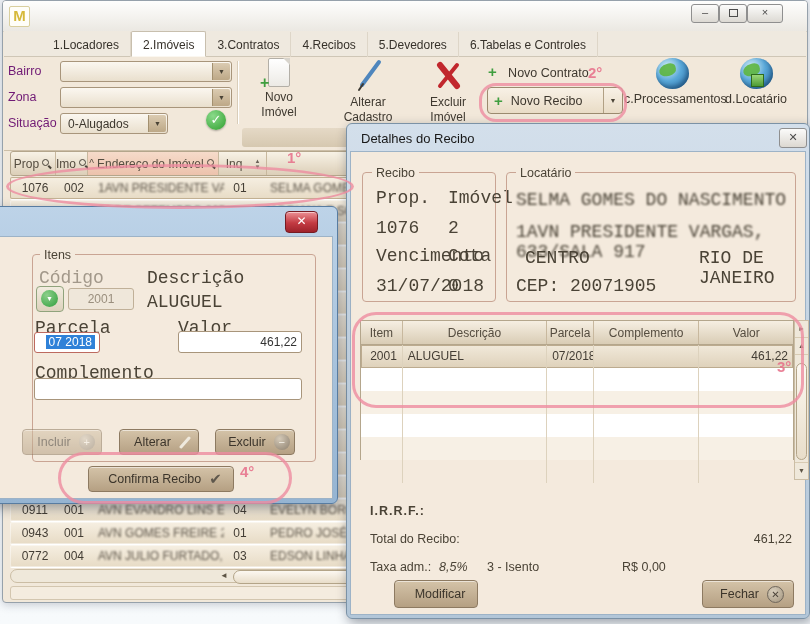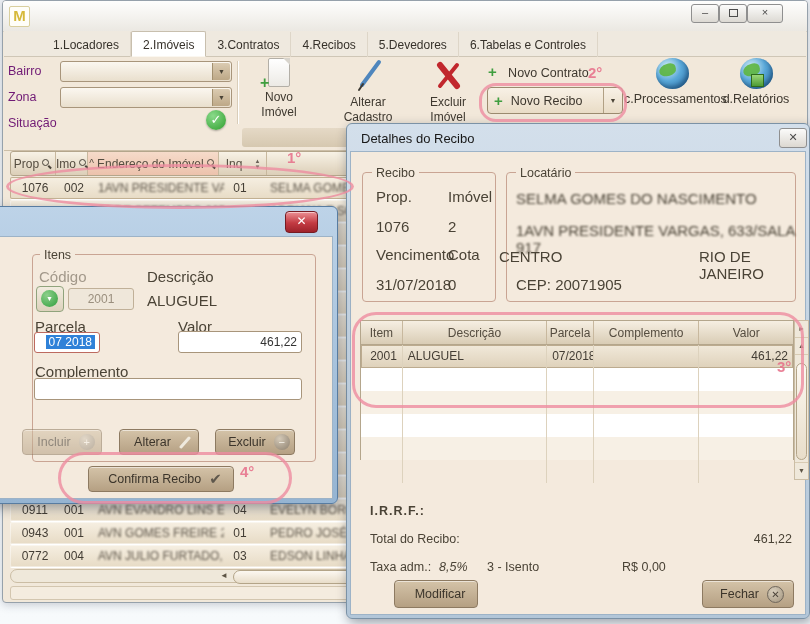--- a/index.html
+++ b/index.html
@@ -68,21 +68,21 @@
   .hscroll{position:absolute;left:7px;top:568px;width:344px;height:14px;background:#efe8da;border:1px solid #cbbda4;border-radius:7px;box-sizing:border-box;}
   .hs-arrow{position:absolute;left:206px;top:1px;width:14px;height:10px;font-size:8px;line-height:10px;text-align:center;color:#5d5445;}
   .hs-thumb{position:absolute;left:222px;top:0px;right:-6px;height:12px;background:linear-gradient(#fcf8f1,#e8ddc9);border:1px solid #b3a488;border-radius:7px;}
   .statusbar{position:absolute;left:7px;top:585px;width:742px;height:12px;background:#f4ecdf;border:1px solid #d3c6af;border-radius:3px;}
   
   .dlg{position:absolute;border-radius:6px;box-shadow:2px 4px 12px rgba(20,30,50,.4);}
   .dlg .tbar-txt{position:absolute;font-size:13px;color:#181818;}
   .dlg-content{position:absolute;background:#f4eadd;border:1px solid #9db3c7;box-sizing:border-box;}
   .grpbox{position:absolute;border:1px solid #c9a493;border-radius:4px;}
   .grplbl{position:absolute;background:#f4eadd;padding:0 4px;font-size:12.5px;color:#4a4336;}
-  .fldlbl{position:absolute;font-size:15px;color:#4a4336;}
+  .fldlbl{position:absolute;font-size:18px;color:#4a4336;font-family:Liberation Mono, monospace;}
   .fldlbl.dis{color:#a2988a;}
   .inputbox{position:absolute;background:#fff;border:1px solid #a8957b;border-radius:3px;box-sizing:border-box;font-size:12px;color:#333;line-height:19px;padding:0 4px;}
   .inputbox.dis{background:#efe7da;color:#9a8f7e;border-color:#c0b098;text-align:center;}
   .btn-tan{position:absolute;display:flex;align-items:center;justify-content:center;gap:8px;
            background:linear-gradient(#d4c3a8,#b5a083);border:1px solid #8d7a61;border-radius:4px;
            color:#3c352b;font-size:12.5px;box-shadow:inset 0 1px 0 rgba(255,255,255,.55);box-sizing:border-box;padding-left:8px;}
   .btn-tan.dis{opacity:.55;}
   .ico-circle{width:16px;height:16px;border-radius:50%;background:radial-gradient(circle at 35% 30%,#d4c9b7,#8c7f6e);
               color:#f7f3ea;font-size:11px;line-height:16px;text-align:center;}
   .btn-close-red{position:absolute;width:31px;height:20px;background:linear-gradient(#ec9094,#c33a42 55%,#9e232b);
@@ -133,20 +133,24 @@
     <div class="ribbon">
       <div class="flabel" style="top:7px;">Bairro</div>
       <div class="combo" style="left:56px;top:4px;width:172px;">
         <span class="combo-btn">▼</span>
         </div>
       <div class="flabel" style="top:33px;">Zona</div>
       <div class="combo" style="left:56px;top:30px;width:172px;">
         <span class="combo-btn">▼</span>
         </div>
       <div class="flabel" style="top:59px;">Situação</div>
+      <div class="combo" style="left:56px;top:56px;width:108px;">
+        <span class="cval">0-Alugados</span>
+        <span class="combo-btn">▼</span>
+        </div>
       <div class="chk" style="left:202px;top:53px;">✓</div>
       <div class="grp-band" style="left:238px;width:514px;"></div>
       <div class="vsep" style="left:233px;"></div>
 
       <div class="tbtn" style="left:238px;top:1px;width:74px;">
         <span style="position:relative;display:inline-block;">
           <span class="page-ic"></span>
           <span class="plus" style="position:absolute;left:-8px;bottom:-2px;font-size:16px;">+</span>
         </span>
         <span class="lbl">Novo</span>
@@ -182,21 +186,21 @@
         <span class="dd">▼</span>
       </div>
 
       <div class="tbtn" style="left:620px;top:1px;width:96px;">
         <span class="globe"></span>
         <span class="lbl" style="font-size:12.5px;">c.Processamentos</span>
       </div>
 
       <div class="tbtn" style="left:716px;top:1px;width:72px;">
         <span class="globe cube"></span>
-        <span class="lbl" style="font-size:12.5px;">d.Relatórios</span>
+        <span class="lbl" style="font-size:12.5px;">d.Locatário</span>
       </div>
     </div>
 
     <div class="grid-hdr">
       <div class="hcell" style="width:45px;">
         <span>Prop</span>
           <span class="mag"></span>
         </div>
       <div class="hcell" style="width:32px;">
         <span>Imo</span>
@@ -286,21 +290,21 @@
       <div class="fldlbl" style="left:97px;top:66px;">2</div>
       <div class="fldlbl" style="left:25px;top:94px;">Vencimento</div>
       <div class="fldlbl" style="left:97px;top:94px;">Cota</div>
       <div class="fldlbl" style="left:25px;top:124px;">31/07/2018</div>
       <div class="fldlbl" style="left:97px;top:124px;">0</div>
 
       <div class="grpbox" style="left:155px;top:20px;width:288px;height:128px;"></div>
       <div class="grplbl" style="left:165px;top:14px;">Locatário</div>
       <div class="fldlbl blur" style="left:165px;top:38px;">SELMA GOMES DO NASCIMENTO</div>
       <div class="fldlbl blur" style="left:165px;top:70px;">1AVN PRESIDENTE VARGAS, 633/SALA 917</div>
-      <div class="fldlbl" style="left:148px;top:96px;">CENTRO</div>
+      <div class="fldlbl" style="left:174px;top:96px;">CENTRO</div>
       <div class="fldlbl" style="left:348px;top:96px;">RIO DE JANEIRO</div>
       <div class="fldlbl" style="left:165px;top:124px;">CEP:  20071905</div>
 
       <div class="dtable" style="left:9px;top:168px;width:434px;height:140px;">
         <div class="dthead">
           <div style="width:42px;">Item</div>
           <div style="width:145px;">Descrição</div>
           <div style="width:47px;">Parcela</div>
           <div style="width:106px;">Complemento</div>
           <div style="width:94px;border-right:none;">Valor</div>

